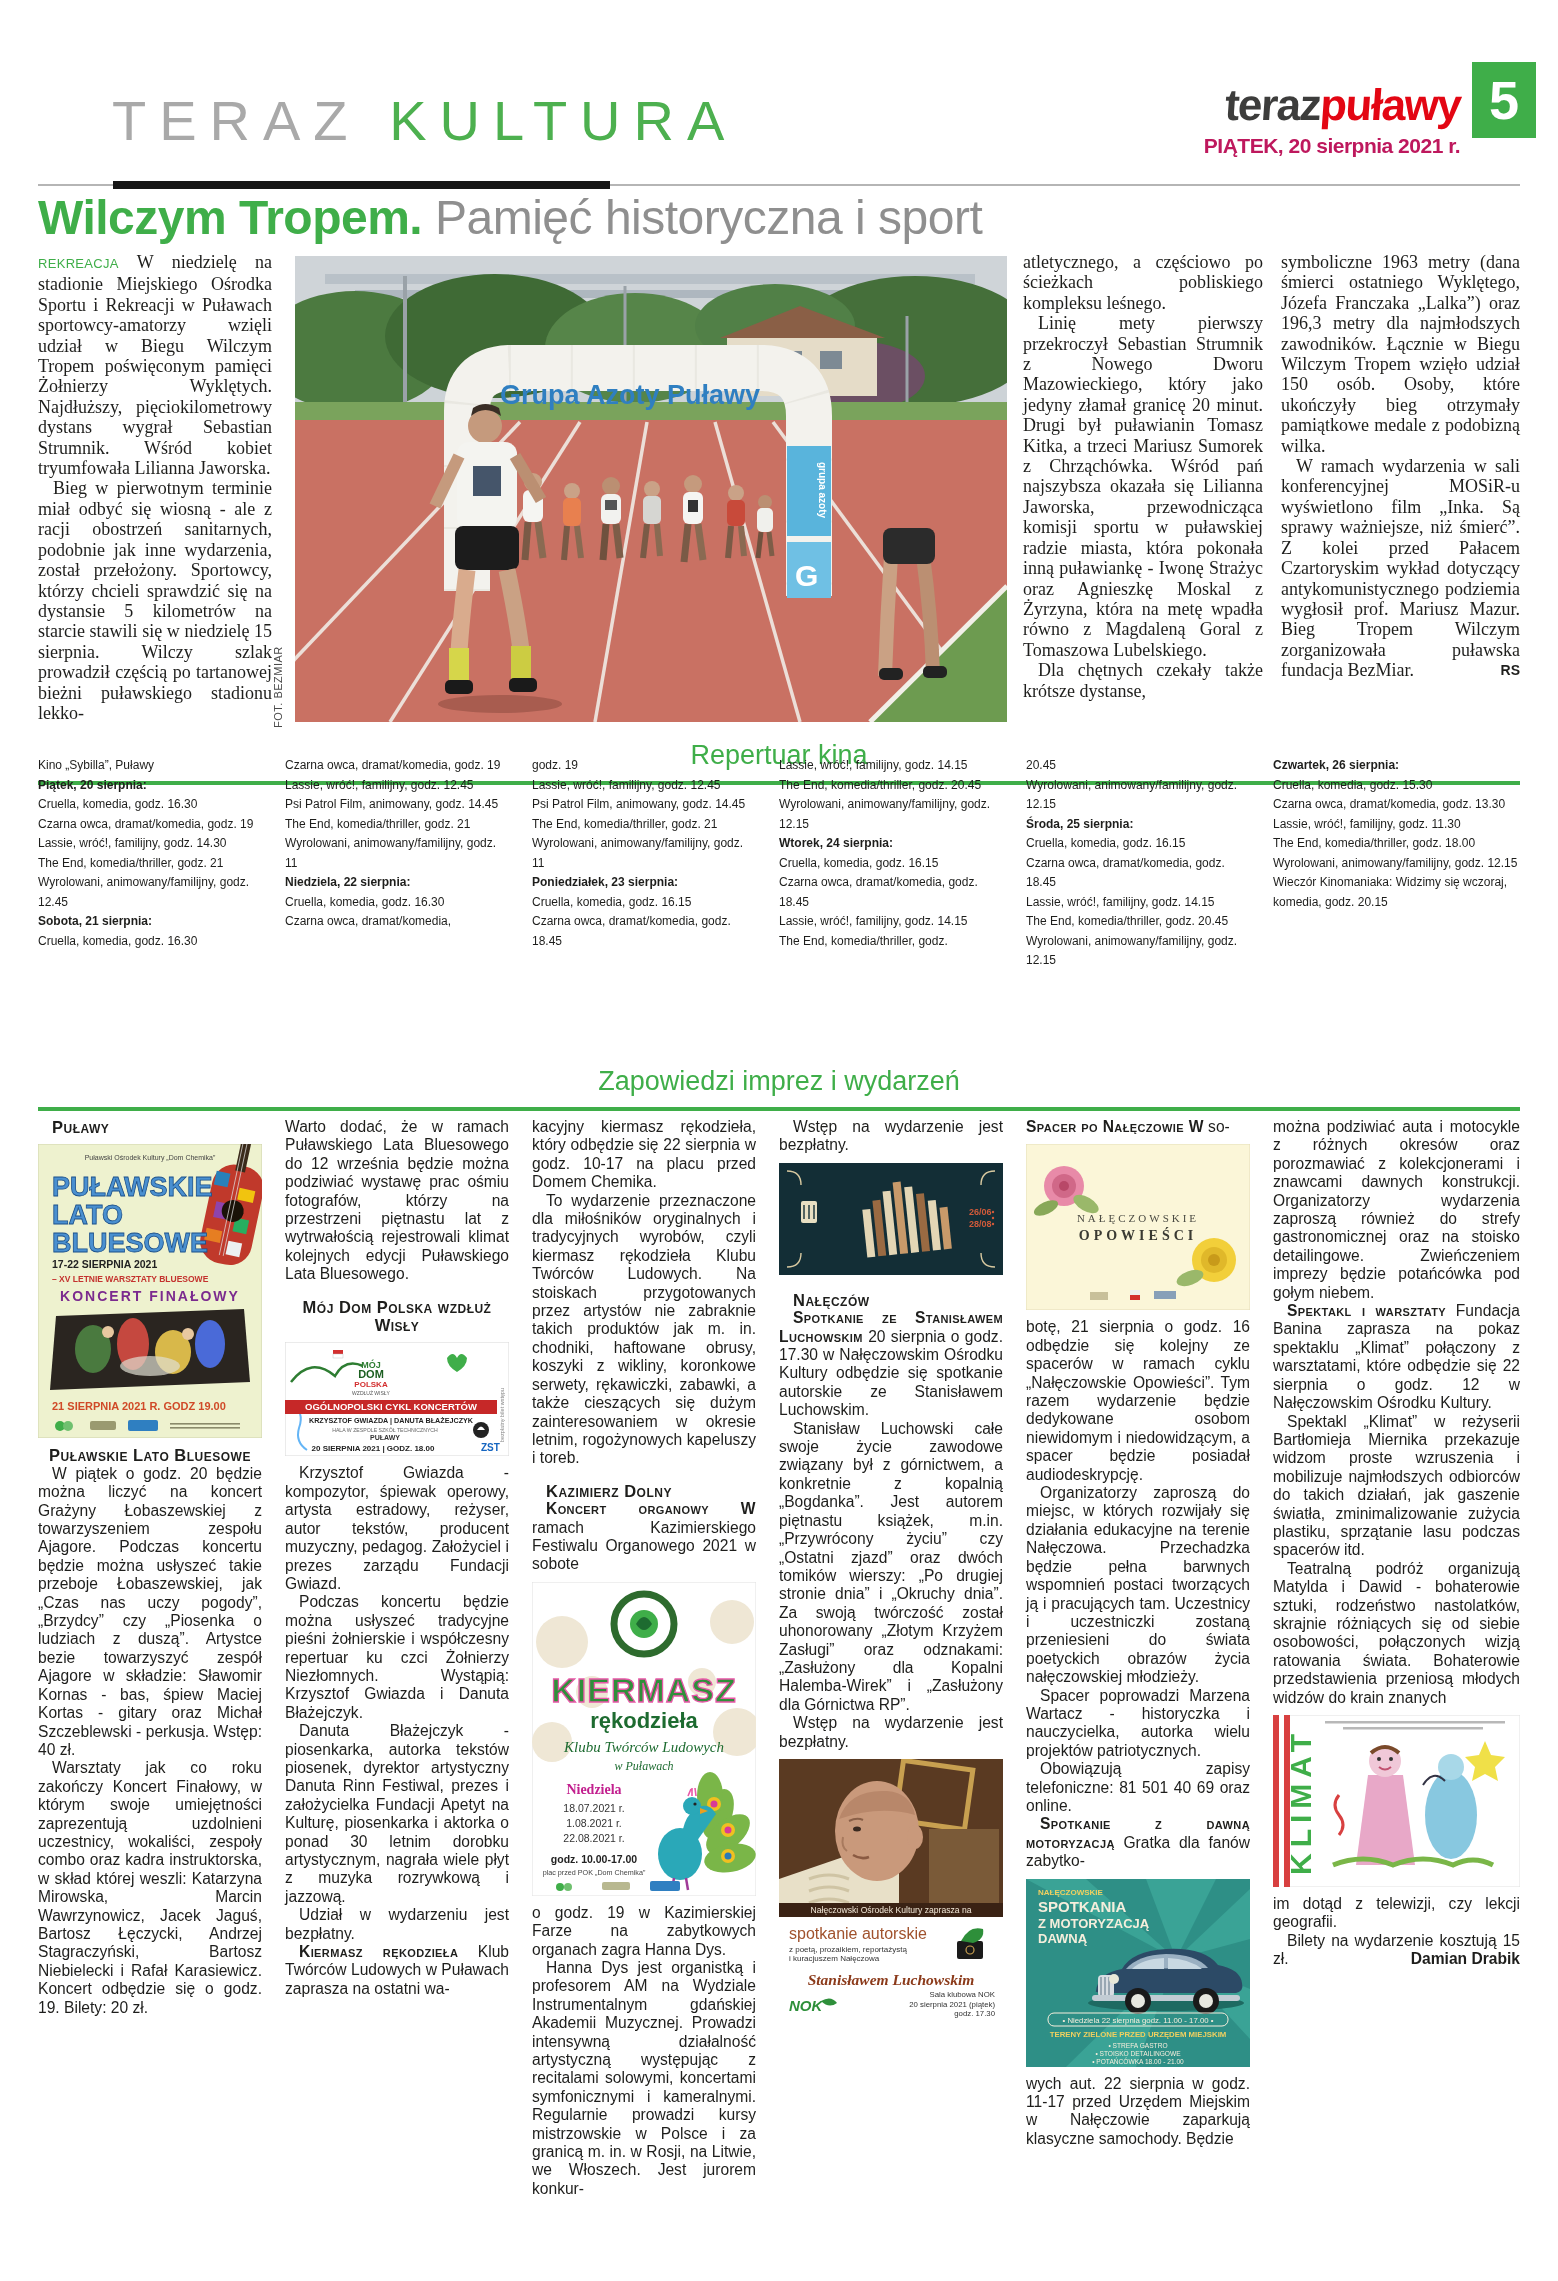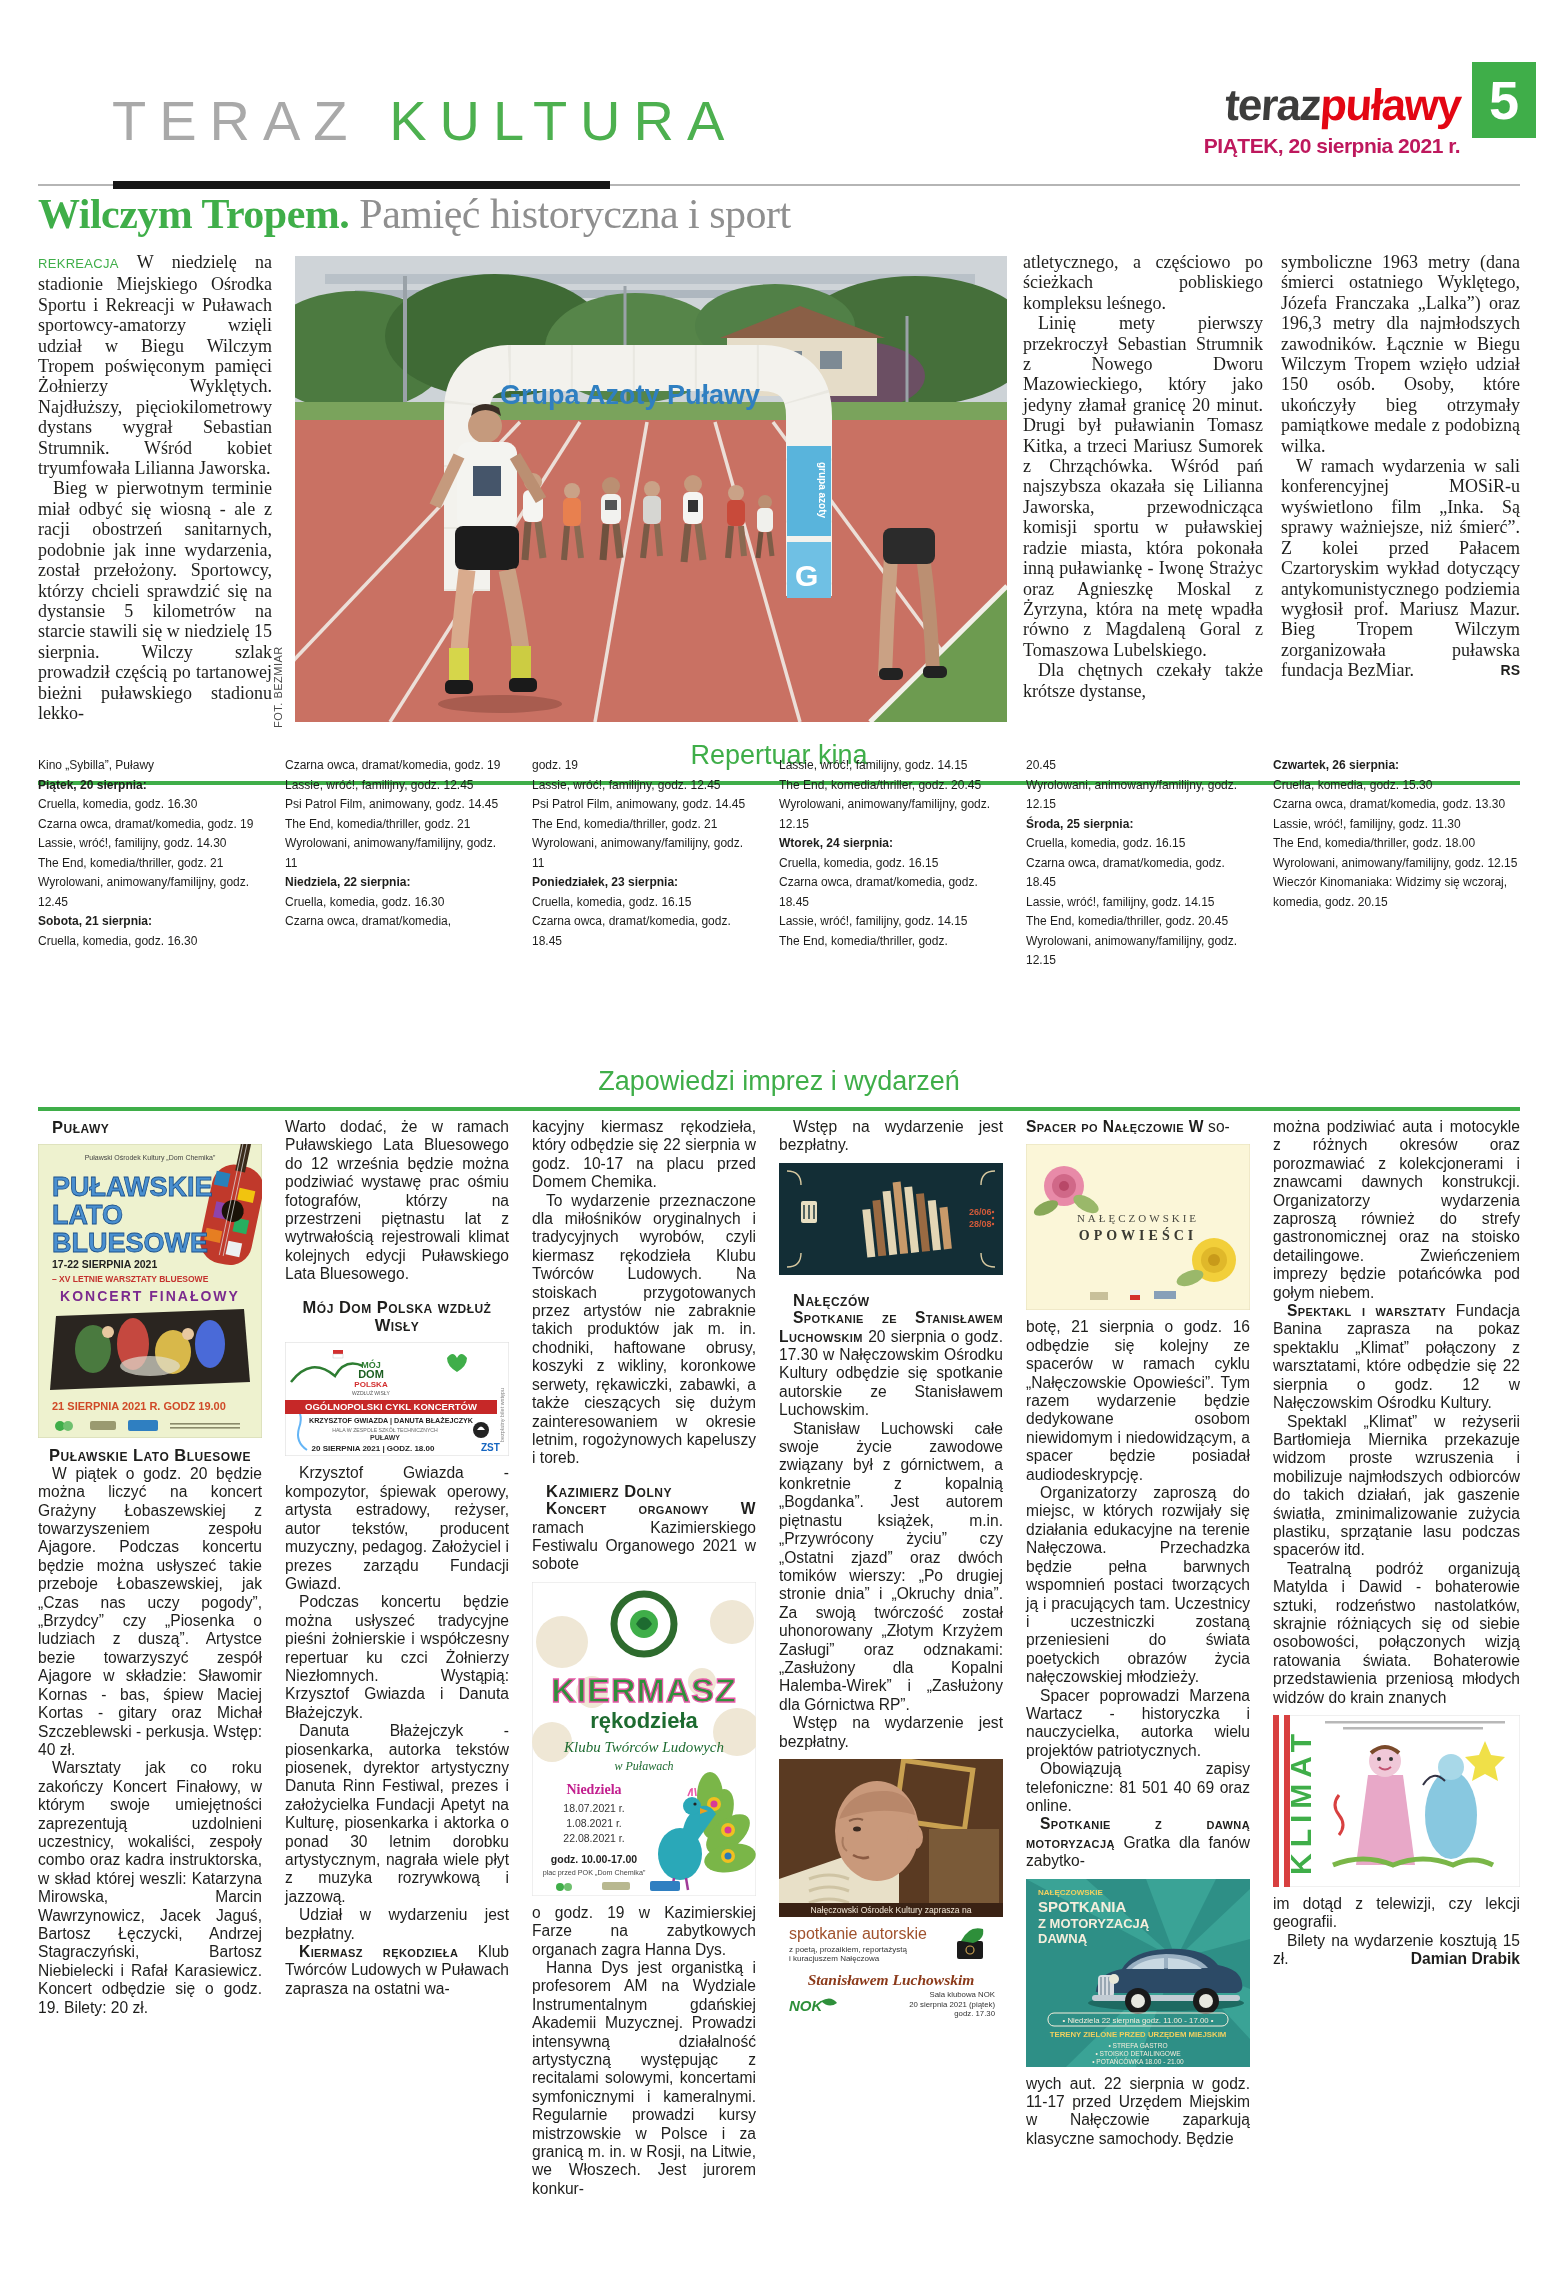--- a/index.html
+++ b/index.html
@@ -12,21 +12,21 @@
   #mast-title .green{color:#4db04f;}
   #mast-rule{left:38px;top:184px;width:1482px;height:2px;background:#b5b5b5;}
   #mast-rule-black{left:113px;top:181px;width:497px;height:8px;background:#161616;}
   #logo{right:98px;top:80px;font-size:44px;font-weight:700;letter-spacing:-1.5px;transform:skewX(-4deg);}
   #logo .lk{color:#3d3d3c;} #logo .lr{color:#e30613;}
   #mast-date{right:98px;top:134px;font-size:21px;font-weight:700;letter-spacing:-0.5px;color:#be185d;}
   #pagenum{left:1472px;top:62px;width:64px;height:76px;background:#3fae49;color:#fff;
            display:flex;align-items:center;justify-content:center;font-size:54px;font-weight:700;}
 
   
-  #headline{left:38px;top:190px;font-size:42px;letter-spacing:-0.5px;white-space:nowrap;font-family:Liberation Serif, serif;}
+  #headline{left:38px;top:190px;font-size:48px;letter-spacing:-0.5px;white-space:nowrap;}
   #headline .t-green{color:#3fae49;font-weight:700;}
   #headline .t-gray{color:#8f8f8f;font-weight:300;}
   .art-col{position:absolute;top:252px;font-family:"Liberation Serif",serif;font-size:18px;
            line-height:20.4px;text-align:justify;color:#1e1e1c;}
   .art-col p{margin:0;}
   .art-col p + p{text-indent:15px;}
   .kicker{color:#3fae49;font-weight:400;font-family:"Liberation Sans",sans-serif;font-size:13px;letter-spacing:0.3px;}
   #a-col1{left:38px;width:234px;}
   #a-col2{left:1023px;width:240px;}
   #a-col3{left:1281px;width:239px;}

